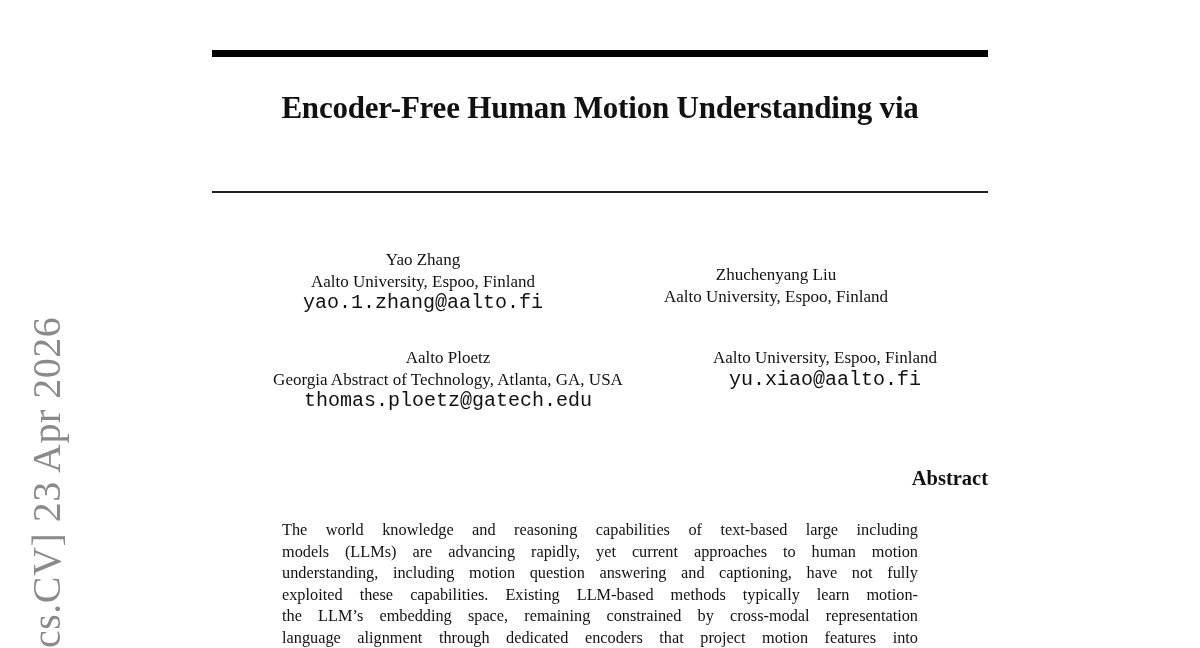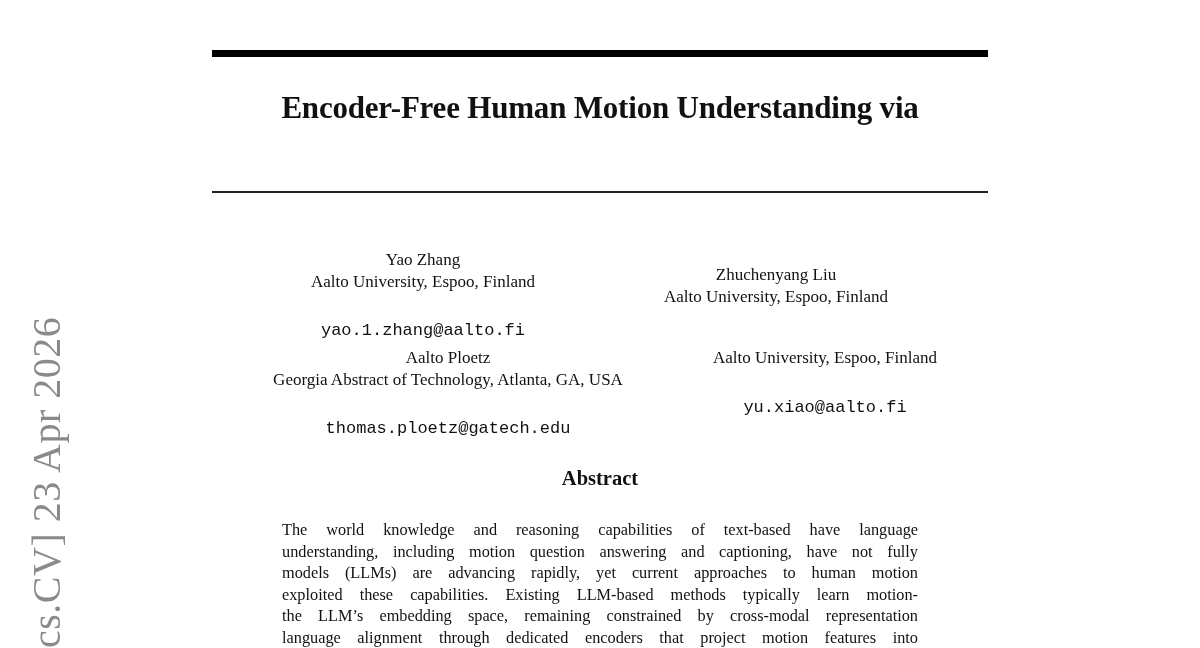--- a/index.html
+++ b/index.html
@@ -2,26 +2,26 @@
 <html><head>
 <meta charset="utf-8">
 <style>
   html, body { margin: 0; padding: 0; background: #ffffff; }
   body { width: 1200px; height: 648px; overflow: hidden; position: relative; font-family: "Liberation Serif", serif; color: #111; }
   .top-rule { position: absolute; left: 212px; top: 50px; width: 776px; height: 7px; background: #000; }
   .title { position: absolute; left: 212px; top: 88px; width: 776px; text-align: center; font-weight: bold; font-size: 31px; line-height: 39px; letter-spacing: -0.2px; }
   .bottom-rule { position: absolute; left: 212px; top: 191px; width: 776px; height: 2px; background: #222; }
   .author { position: absolute; text-align: center; font-size: 17px; line-height: 21.5px; }
   .author .name { font-weight: normal; }
-  .author .email { font-family: "Liberation Mono", monospace; font-size: 17px; margin-top: 28px; }
+  .author .email { font-family: "Liberation Mono", monospace; font-size: 20px; }
   .a1 { left: 270px; top: 249px; width: 306px; }
   .a2 { left: 622px; top: 264px; width: 308px; }
   .a3 { left: 230px; top: 347px; width: 436px; }
   .a4 { left: 682px; top: 347px; width: 286px; }
-  .abstract-heading { position: absolute; left: 212px; top: 467px; width: 776px; text-align: center; font-weight: bold; font-size: 20.5px; }
+  .abstract-heading { position: absolute; left: 212px; top: 467px; width: 776px; text-align: right; font-weight: bold; font-size: 20.5px; }
   .abstract-body { position: absolute; left: 282px; top: 519px; width: 636px; font-size: 16.3px; line-height: 21.5px; text-align: justify; }
   .abstract-body .line { display: block; text-align: justify; text-align-last: justify; white-space: nowrap; }
   .arxiv-stamp { position: absolute; left: 27px; top: 648px; transform-origin: 0 0; transform: rotate(-90deg); font-family: "Liberation Serif", serif; font-size: 40px; color: #8a8a8a; white-space: nowrap; letter-spacing: 0.5px; line-height: 40px; }
 </style>
 </head>
 <body>
 
 <div class="top-rule"></div>
 
 <div class="title">
@@ -48,21 +48,21 @@
 </div>
 
 <div class="author a4">
   <div>Aalto University, Espoo, Finland</div>
   <div class="email">yu.xiao@aalto.fi</div>
 </div>
 
 <div class="abstract-heading">Abstract</div>
 
 <div class="abstract-body">
-  <span class="line">The world knowledge and reasoning capabilities of text-based have language</span>
+  <span class="line">The world knowledge and reasoning capabilities of text-based large including</span>
+  <span class="line">models (LLMs) are advancing rapidly, yet current approaches to human motion</span>
   <span class="line">understanding, including motion question answering and captioning, have not fully</span>
-  <span class="line">models (LLMs) are advancing rapidly, yet current approaches to human motion</span>
   <span class="line">exploited these capabilities. Existing LLM-based methods typically learn motion-</span>
   <span class="line">the LLM’s embedding space, remaining constrained by cross-modal representation</span>
   <span class="line">language alignment through dedicated encoders that project motion features into</span>
 </div>
 
 <div class="arxiv-stamp">cs.CV]  23 Apr 2026</div>
 
 </body></html>

